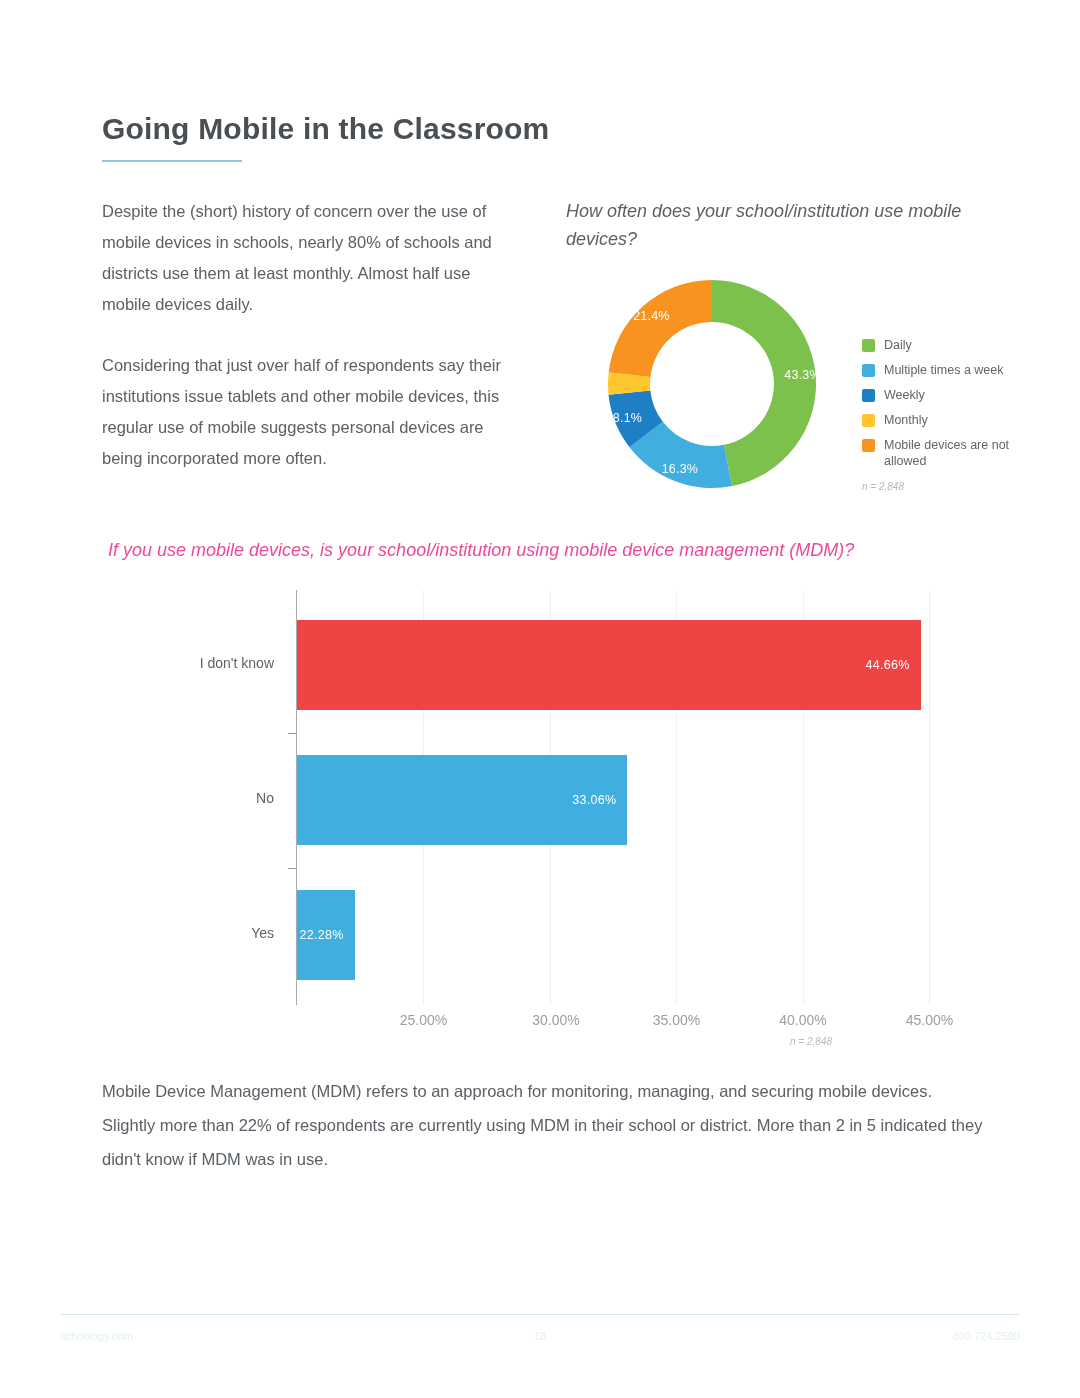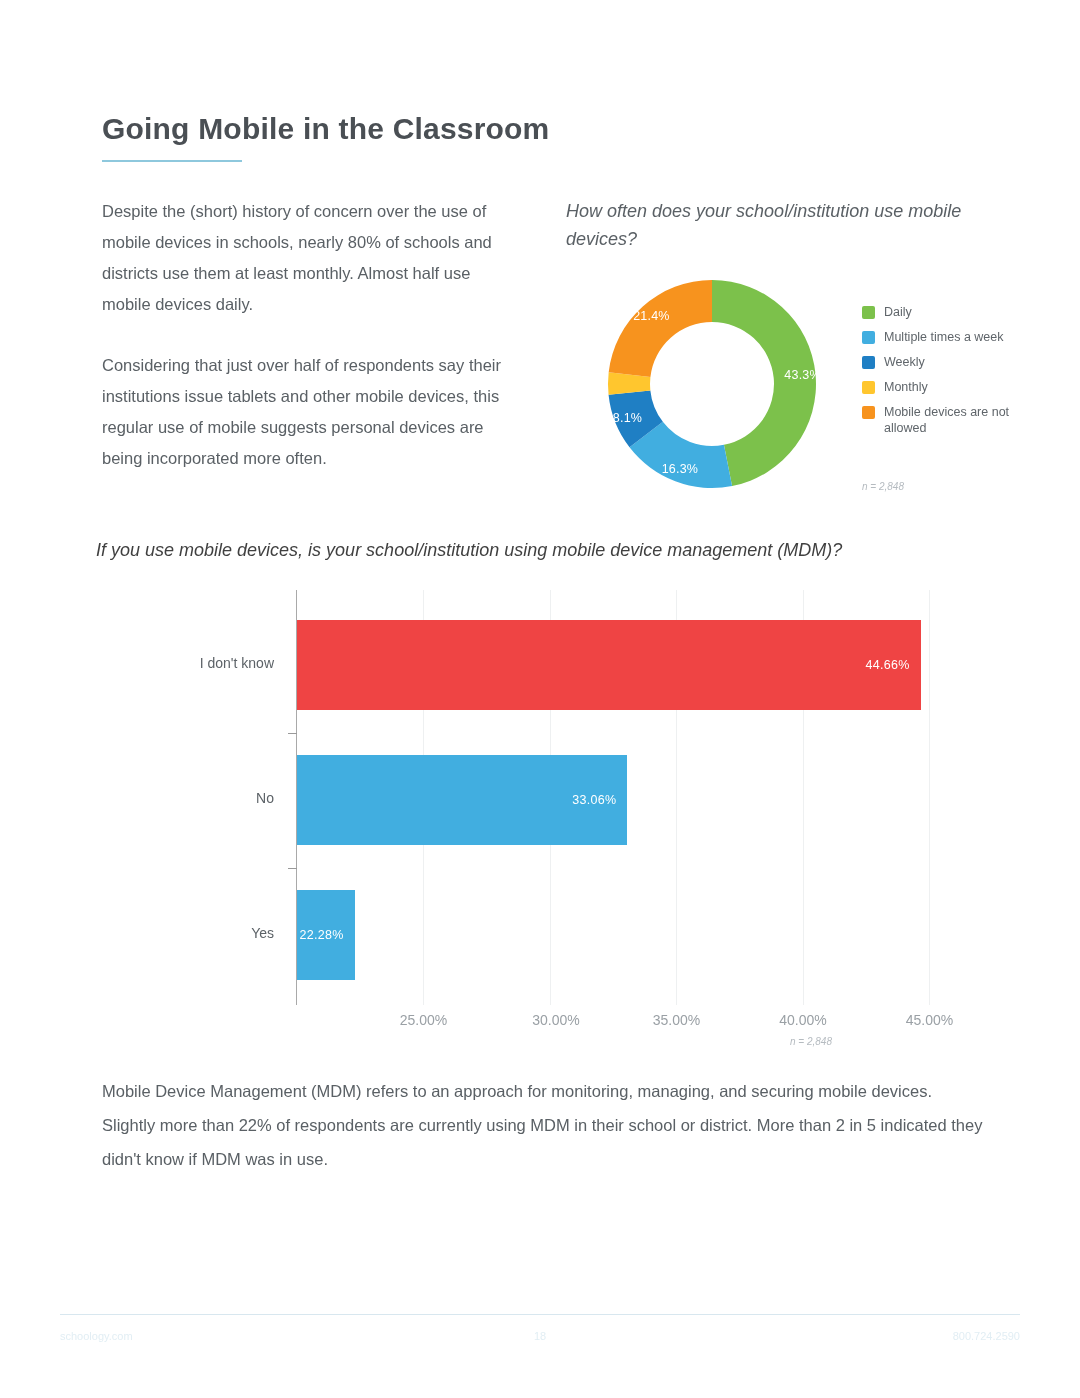--- a/index.html
+++ b/index.html
@@ -82,21 +82,21 @@
     font-size: 12.5px;
     color: #ffffff;
     letter-spacing: 0.2px;
     white-space: nowrap;
   }
 
   
   .legend {
     position: absolute;
     left: 862px;
-    top: 304px;
+    top: 337px;
     width: 170px;
   }
   .legend-row {
     display: flex;
     align-items: flex-start;
     margin-bottom: 9px;
   }
   .legend-swatch {
     width: 13px;
     height: 13px;
@@ -115,25 +115,25 @@
     left: 862px;
     top: 481px;
     font-size: 10px;
     font-style: italic;
     color: #b5bbc0;
   }
 
   
   .q-bar {
     position: absolute;
-    left: 96px;
+    left: 108px;
     top: 540px;
     font-style: italic;
     font-size: 18px;
-    color: #404040;
+    color: #ec4899;
     white-space: nowrap;
   }
 
   
   .barchart {
     position: absolute;
     left: 100px;
     top: 590px;
     width: 880px;
     height: 460px;

